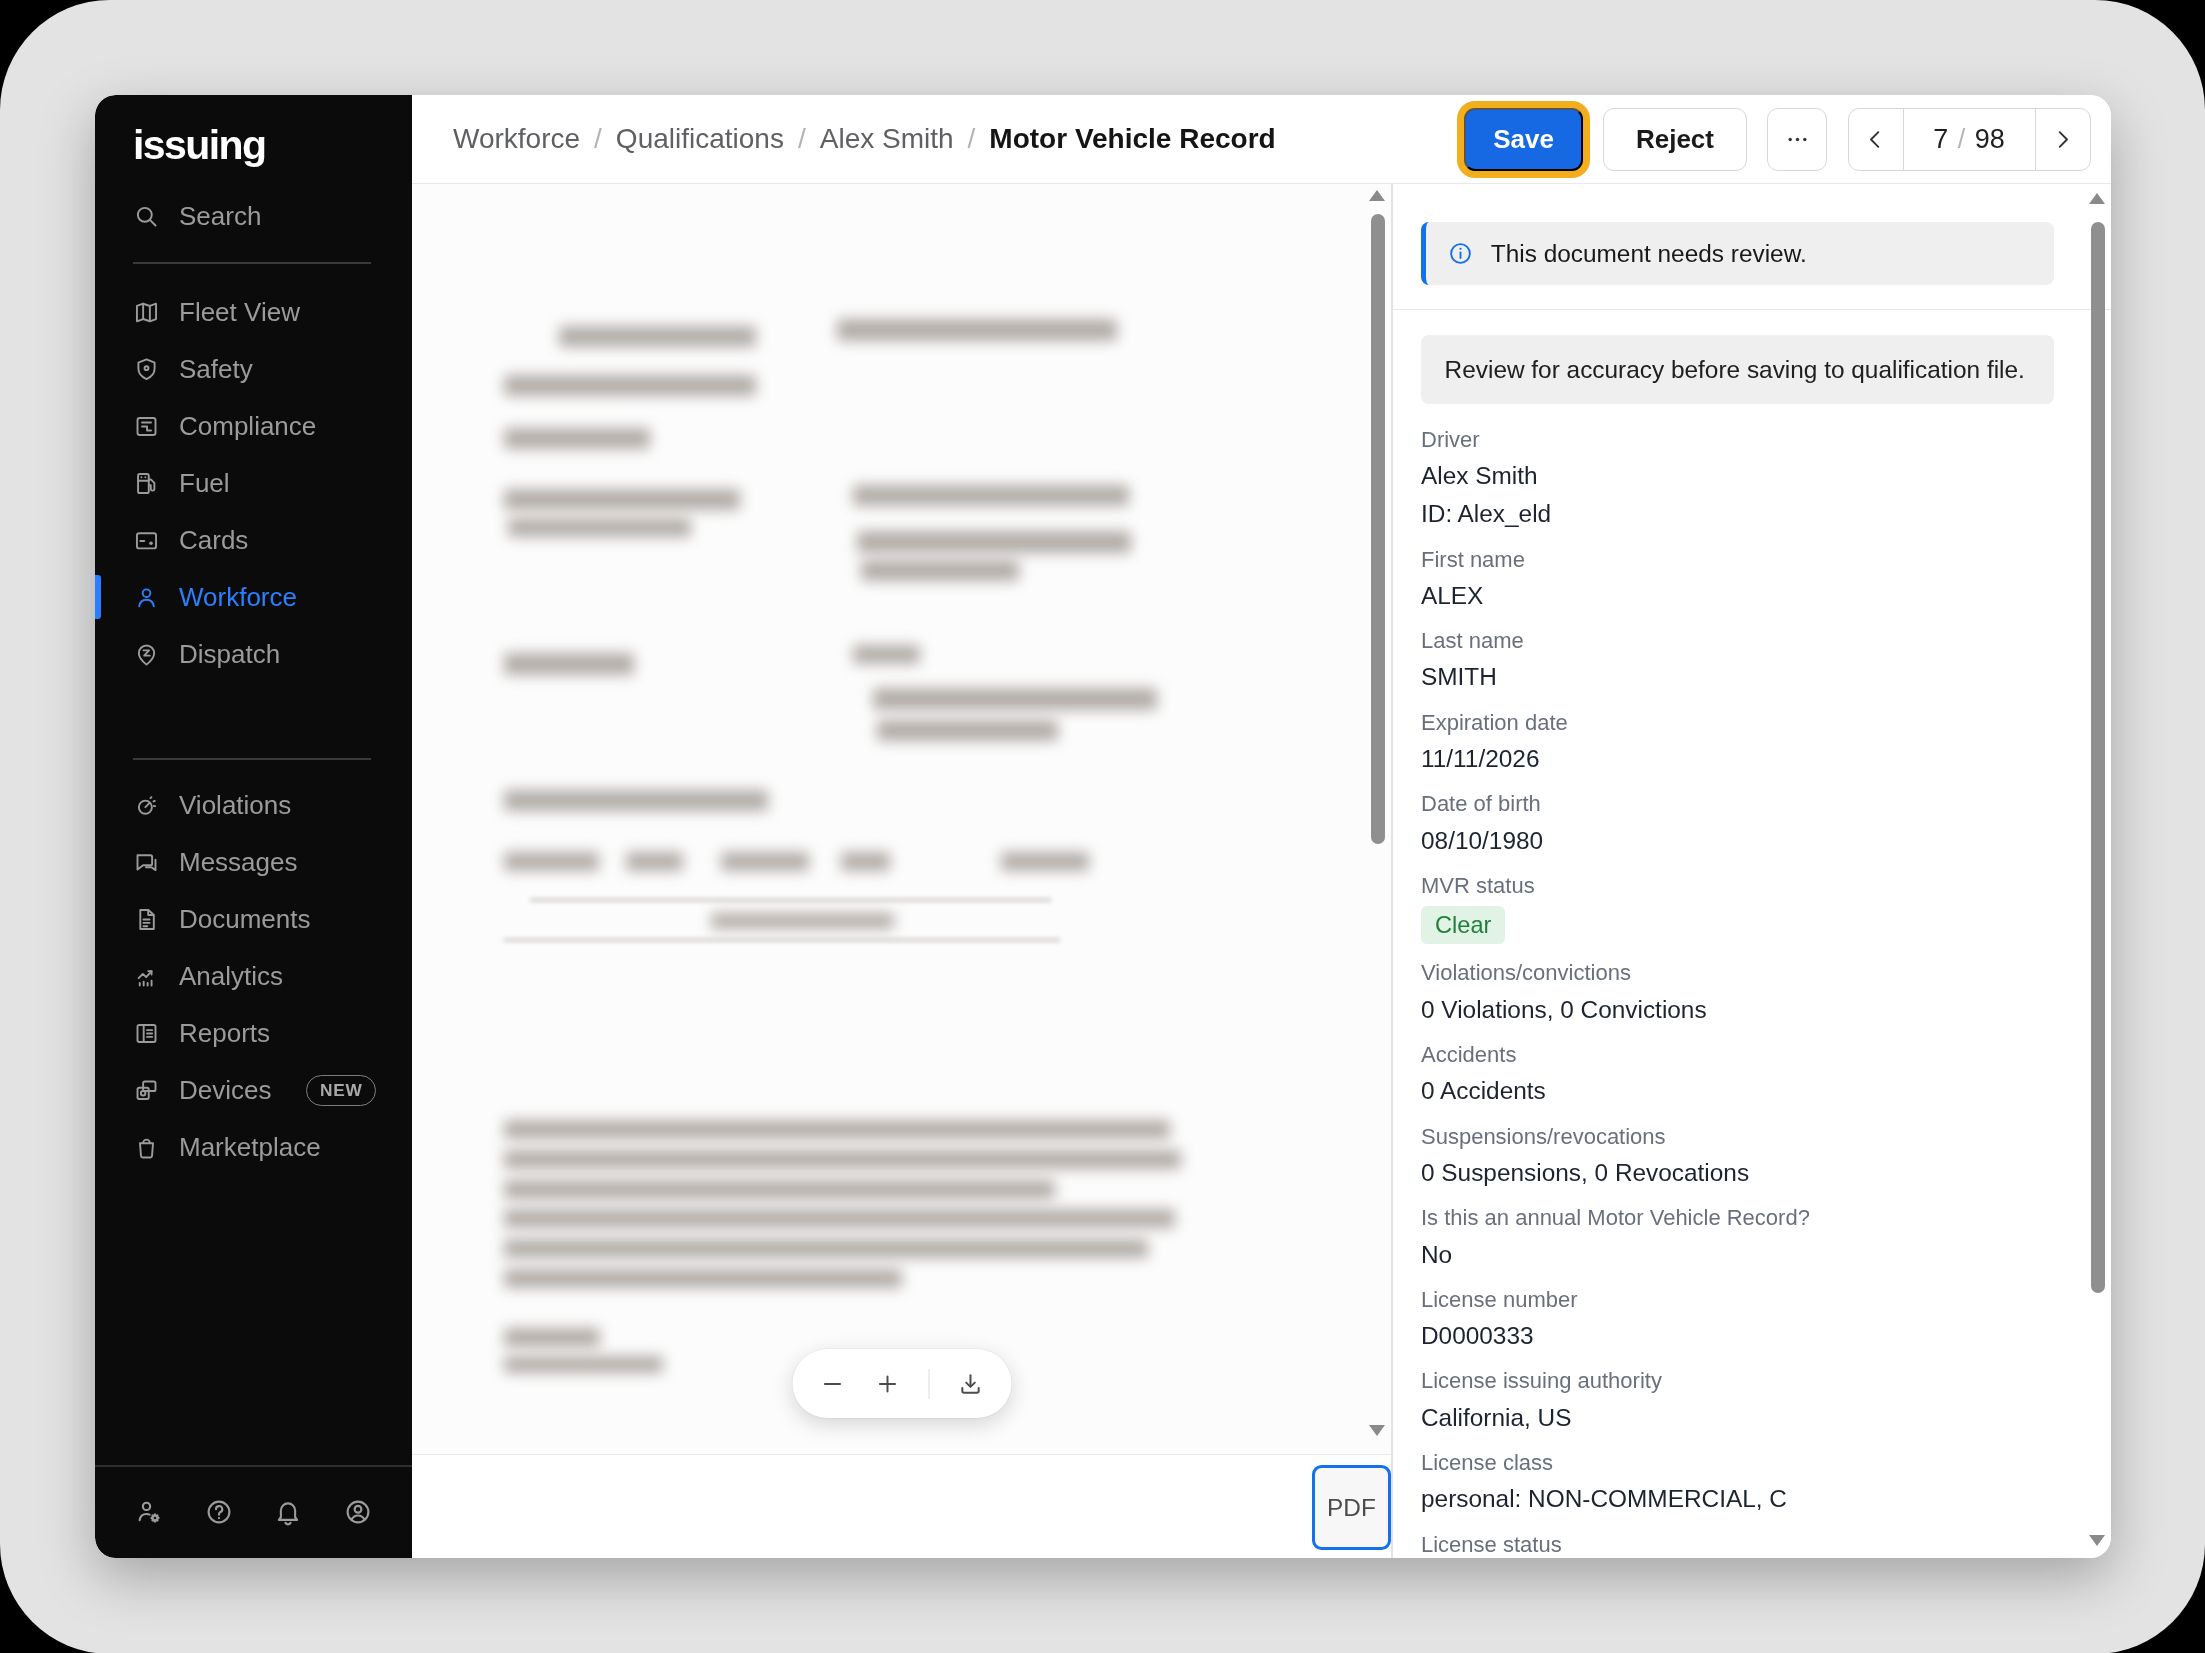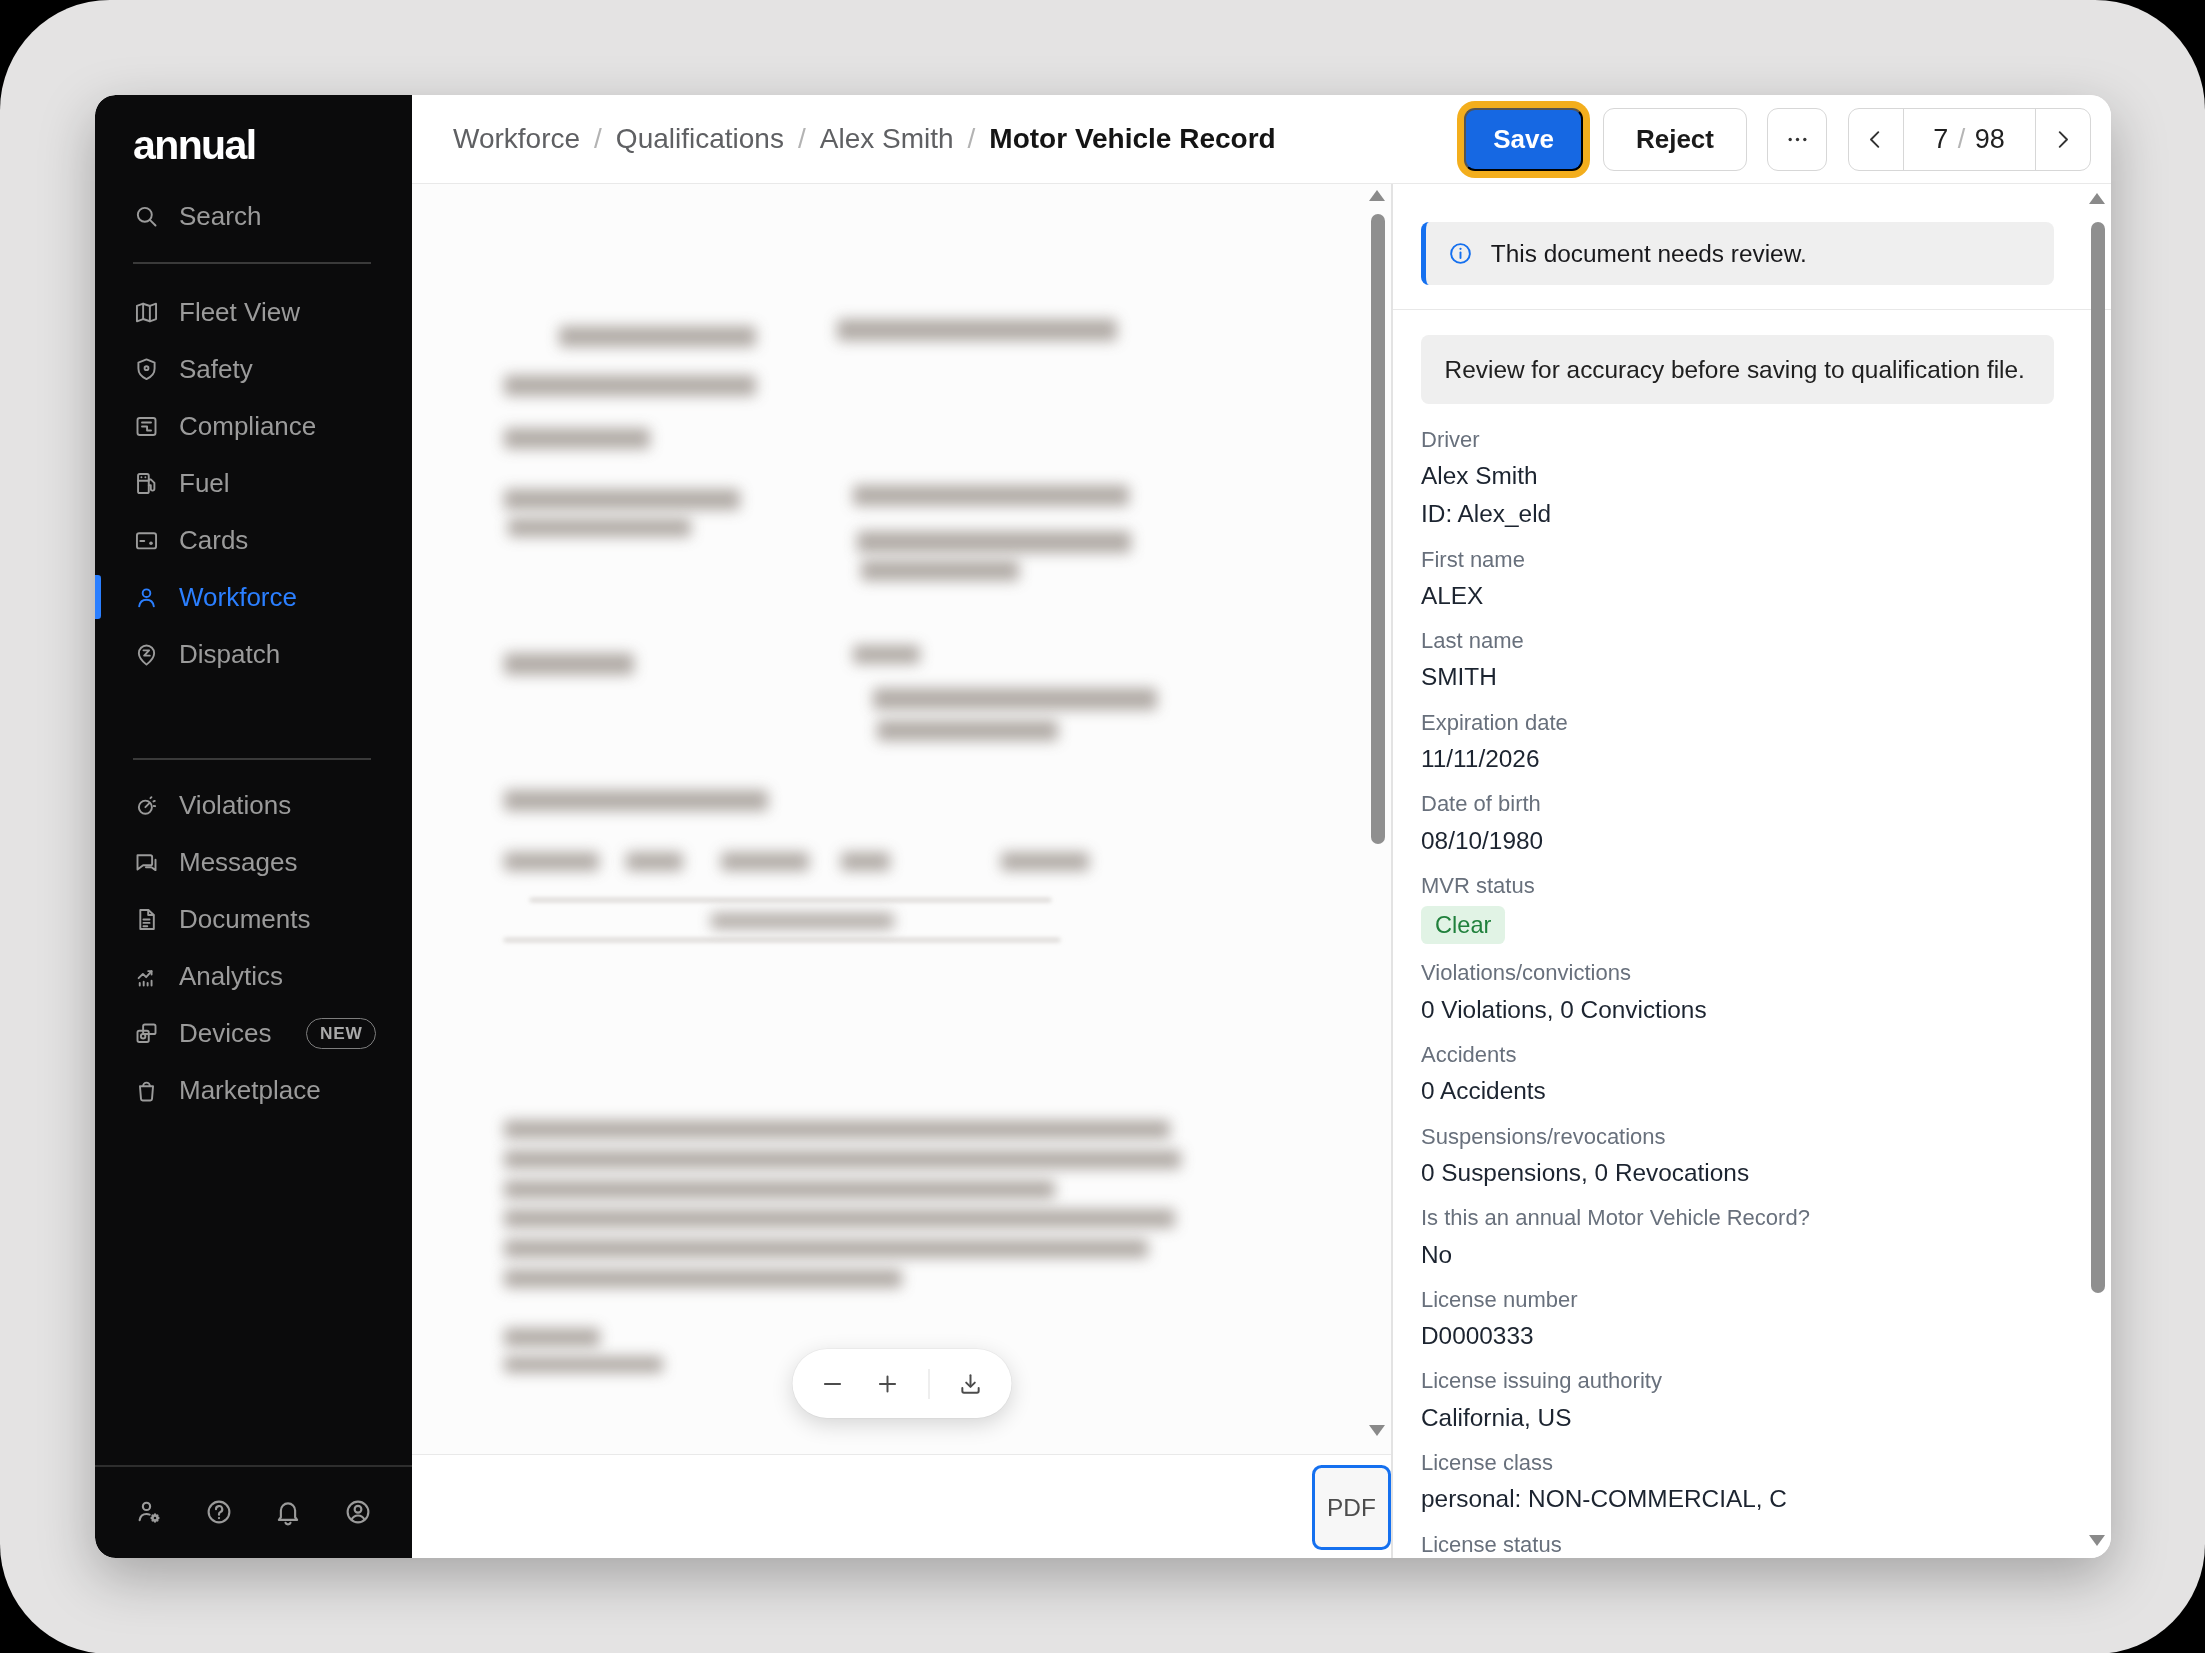--- a/index.html
+++ b/index.html
@@ -93,21 +93,21 @@
   .pan-sb .sb-thumb{left:1.6px;top:35px;height:1071px;}
   .pan-sb .tri-down{position:absolute;left:0;top:1348px;}
 </style>
 </head>
 <body>
 
 <div class="canvas">
 <div class="window">
 
   <nav class="sidebar">
-    <div class="logo">annual</div>
+    <div class="logo">issuing</div>
     <div class="search-wrap">
       <div class="side-item">
         <span class="icn">
               <svg viewBox="0 0 24 24" fill="none" stroke="currentColor" stroke-width="1.7" stroke-linecap="round" stroke-linejoin="round">
                 <circle cx="10.5" cy="10.5" r="6.2"></circle>
                 <path d="M15 15l5 5"></path>
               </svg>
             </span>
         <span>Search</span>
       </div>
@@ -230,20 +230,31 @@
               <svg viewBox="0 0 24 24" fill="none" stroke="currentColor" stroke-width="1.7" stroke-linecap="round" stroke-linejoin="round">
                 <path d="M5 13.5l3.8-3.8 2.9 2.9 4.8-5.4"></path>
                 <path d="M13.5 7.2h3v3"></path>
                 <path d="M6 20v-2.2M9.5 20v-3.4M13 20v-2.2M16.5 20v-4.2"></path>
               </svg>
             </span>
         <span>Analytics</span>
 
       </div>
 
+      <div class="side-item">
+        <span class="icn">
+              <svg viewBox="0 0 24 24" fill="none" stroke="currentColor" stroke-width="1.7" stroke-linecap="round" stroke-linejoin="round">
+                <rect x="4" y="4.5" width="16" height="15" rx="1.5"></rect>
+                <path d="M9.5 4.5v15"></path>
+                <path d="M12.5 9h4.5M12.5 12h4.5M12.5 15h4.5"></path>
+              </svg>
+            </span>
+        <span>Reports</span>
+
+      </div>
 
       <div class="side-item">
         <span class="icn">
               <svg viewBox="0 0 24 24" fill="none" stroke="currentColor" stroke-width="1.7" stroke-linecap="round" stroke-linejoin="round">
                 <rect x="9" y="4" width="11" height="8.5" rx="1.5"></rect>
                 <rect x="4" y="9.5" width="10" height="10" rx="1.5"></rect>
                 <circle cx="9" cy="14.5" r="2"></circle>
               </svg>
             </span>
         <span>Devices</span>

